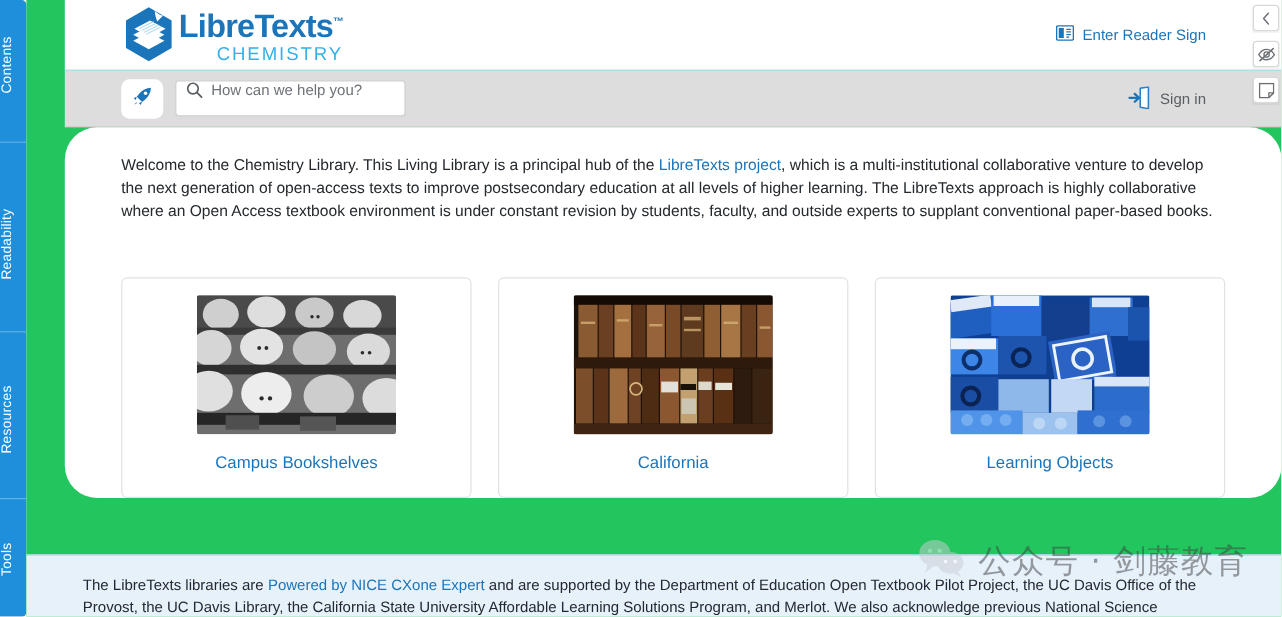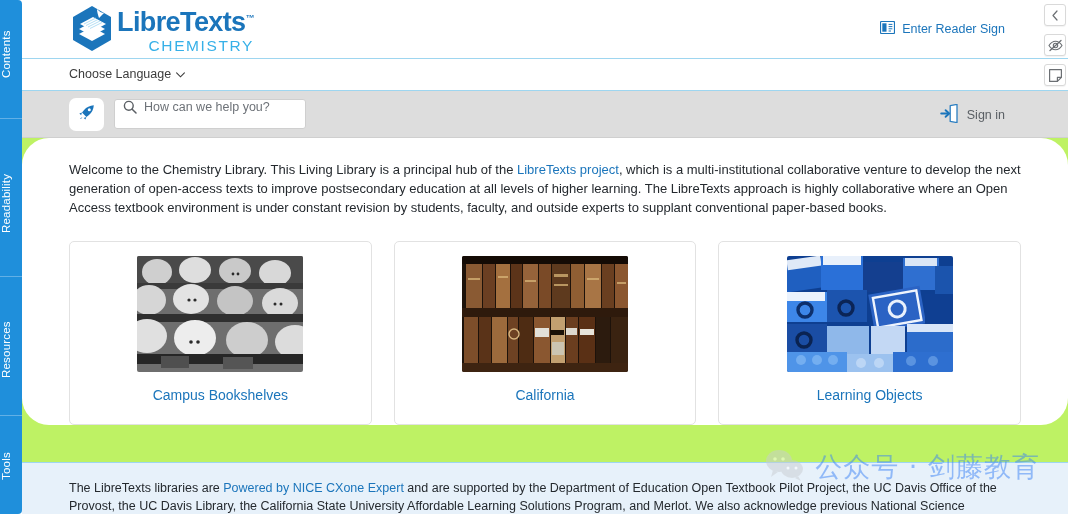--- a/index.html
+++ b/index.html
@@ -30,21 +30,21 @@
   #right-rail { position:absolute; right:0; top:0; width:26px; height:95px; z-index: 40; }
   .rail-btn {
     position: absolute; right: 2px; width: 22px; height: 22px;
     background: #ffffff; border: 1px solid #d9d9d9; border-radius: 3px;
     display: flex; align-items: center; justify-content: center;
     color: #6b6f73; box-shadow: 0 1px 1px rgba(0,0,0,.05);
   }
   .rail-btn svg { display:block; }
 
   
-  #page { position:absolute; left:22px; top:0; right:0; bottom:0; background:#bef264; }
+  #page { position:absolute; left:22px; top:0; right:0; bottom:0; background:#22c55e;padding-left:32px; }
 
   
   #header-row {
     position: relative; height: 59px;
     border-bottom: 1px solid #9ed6f0;
     background: #ffffff;
   }
   #logo-wrap { position:absolute; left:47px; top:4px; display:flex; align-items:flex-start; }
   #logo-mark { width:46px; height:50px; }
   #logo-text { margin-left:2px; padding-top:5px; }
@@ -106,40 +106,41 @@
   }
   #intro a, .link { color:#1b75bb; text-decoration:none; }
 
   
   #cards { display:flex; gap:22px; margin-top:24px; }
   .card {
     flex:1; height:184px; border:1px solid #e2e2e2; border-radius:5px;
     background:#fff; display:flex; flex-direction:column;
     align-items:center; justify-content:flex-start; padding-top:14px;
     cursor:pointer;
+    margin-top:22px;
   }
   .card-thumb { width:166px; height:116px; border-radius:2px; overflow:hidden; }
   .card-label { margin-top:15px; font-size:14px; color:#1b75bb; }
 
   
   #footer {
     position:absolute; left:22px; right:0; top:462px; height:52px;
     background:#e7f1fa; border-top:1px solid #9ed6f0;
   }
   #footer-text {
     padding:16px 47px 0 47px; font-size:12.5px; line-height:18px; color:#24292e;
   }
 
   
   #watermark {
     position:absolute; right:28px; top:448px; z-index:30;
     display:flex; align-items:center; gap:10px;
     opacity:.5; pointer-events:none;
   }
-  #wm-text { font-size:27px; color:#3b82f6; letter-spacing:1px; white-space:nowrap;
+  #wm-text { font-size:27px; color:#404040; letter-spacing:1px; white-space:nowrap;
              font-family:"DejaVu Sans", sans-serif; }
 </style>
 </head>
 <body>
 
 <div id="app">
 
   <div id="sidebar">
     <div class="side-tab" style="top:8px;height:92px;">
       <span>Contents</span>
@@ -193,30 +194,20 @@
             <line x1="8.6" y1="3.4" x2="12.4" y2="3.4" stroke="#1b75bb" stroke-width="1"></line>
             <line x1="8.6" y1="5.6" x2="12.4" y2="5.6" stroke="#1b75bb" stroke-width="1"></line>
             <line x1="8.6" y1="7.8" x2="12.4" y2="7.8" stroke="#1b75bb" stroke-width="1"></line>
             <line x1="8.6" y1="10" x2="11" y2="10" stroke="#1b75bb" stroke-width="1"></line>
           </svg>
         </span>
         <span>Enter Reader Sign</span>
       </div>
     </div>
 
-    <div id="lang-row">
-      <div id="choose-language">
-        <span>Choose Language</span>
-        <span class="caret">
-          <svg width="9" height="6" viewBox="0 0 9 6">
-              <path d="M0.6 0.8 L4.5 4.8 L8.4 0.8" fill="none" stroke="#3c3c3c" stroke-width="1.1" stroke-linecap="round"></path>
-            </svg>
-        </span>
-      </div>
-    </div>
 
     <div id="toolbar">
 
       <div id="rocket-btn">
         <span>
           <svg width="17" height="17" viewBox="0 0 17 17">
             <path d="M15.8 1.2 C12 1.4 8.4 3.1 6.1 6.0 L4.0 8.6 L8.4 13.0 L11.0 10.9 C13.9 8.6 15.6 5.0 15.8 1.2 Z" fill="#1b75bb"></path>
             <circle cx="11.3" cy="5.7" r="1.5" fill="#ffffff"></circle>
             <path d="M4.0 8.6 L1.4 9.6 L3.1 11.3 Z" fill="#1b75bb"></path>
             <path d="M8.4 13.0 L7.4 15.6 L5.7 13.9 Z" fill="#1b75bb"></path>

